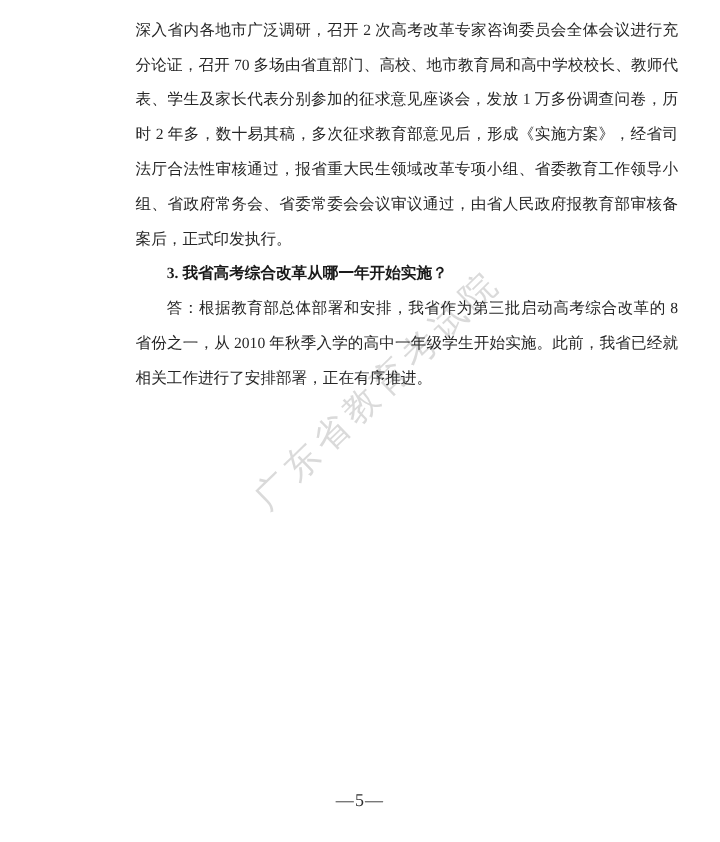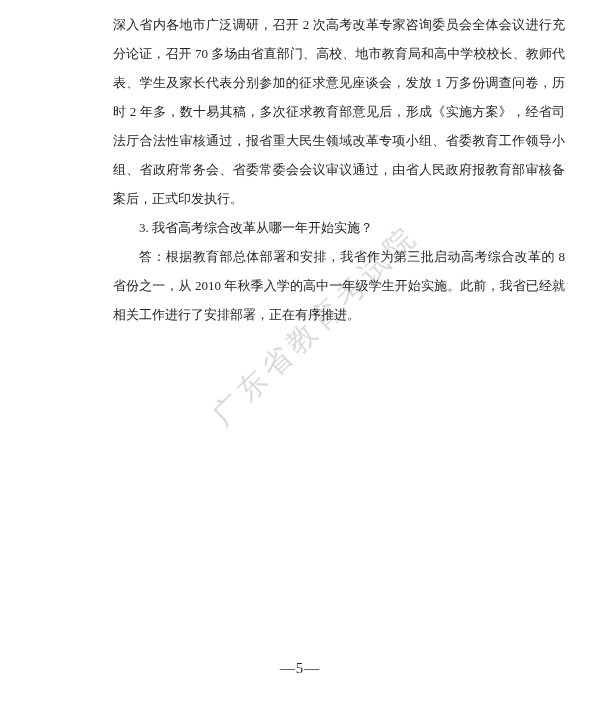--- a/index.html
+++ b/index.html
@@ -45,21 +45,21 @@
     margin-left: 38px;
   }
   .content p {
     margin: 0;
     padding: 0;
   }
   .para-indent {
     text-indent: 2em;
   }
   .q-heading {
-    font-weight: 400;
+    font-weight: 700;
     text-indent: 2em;
     color: #1a1a1a;
   }
   .page-number {
     position: absolute;
     left: 0;
     right: 0;
     top: 660px;
     text-align: center;
     font-size: 15px;

